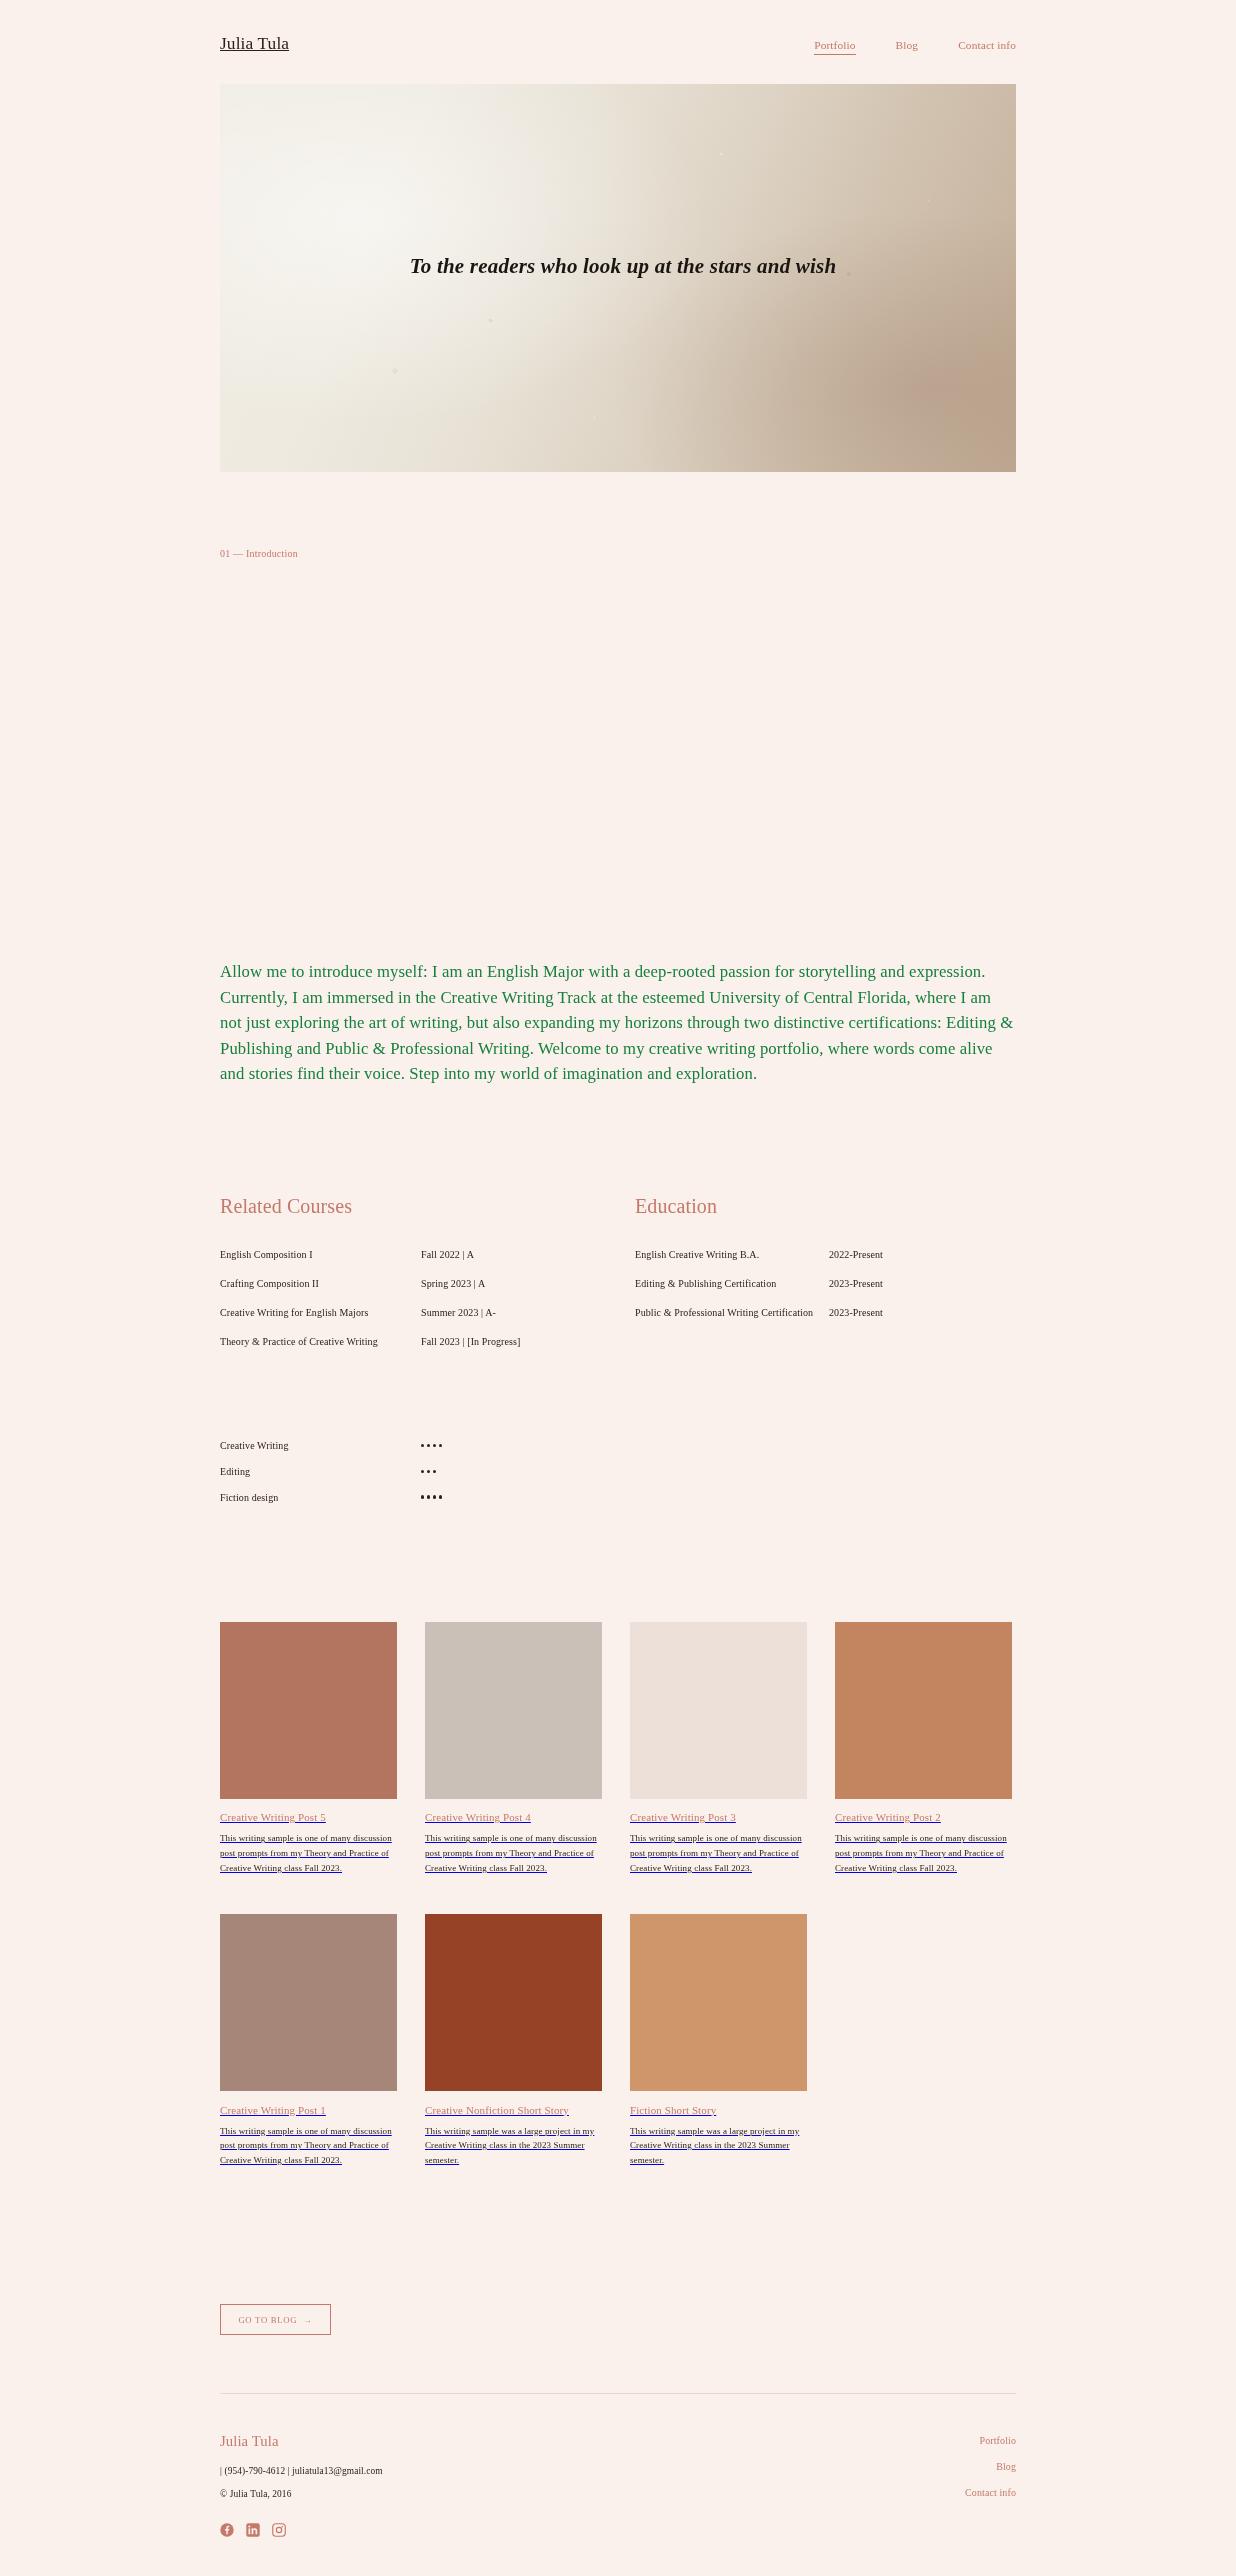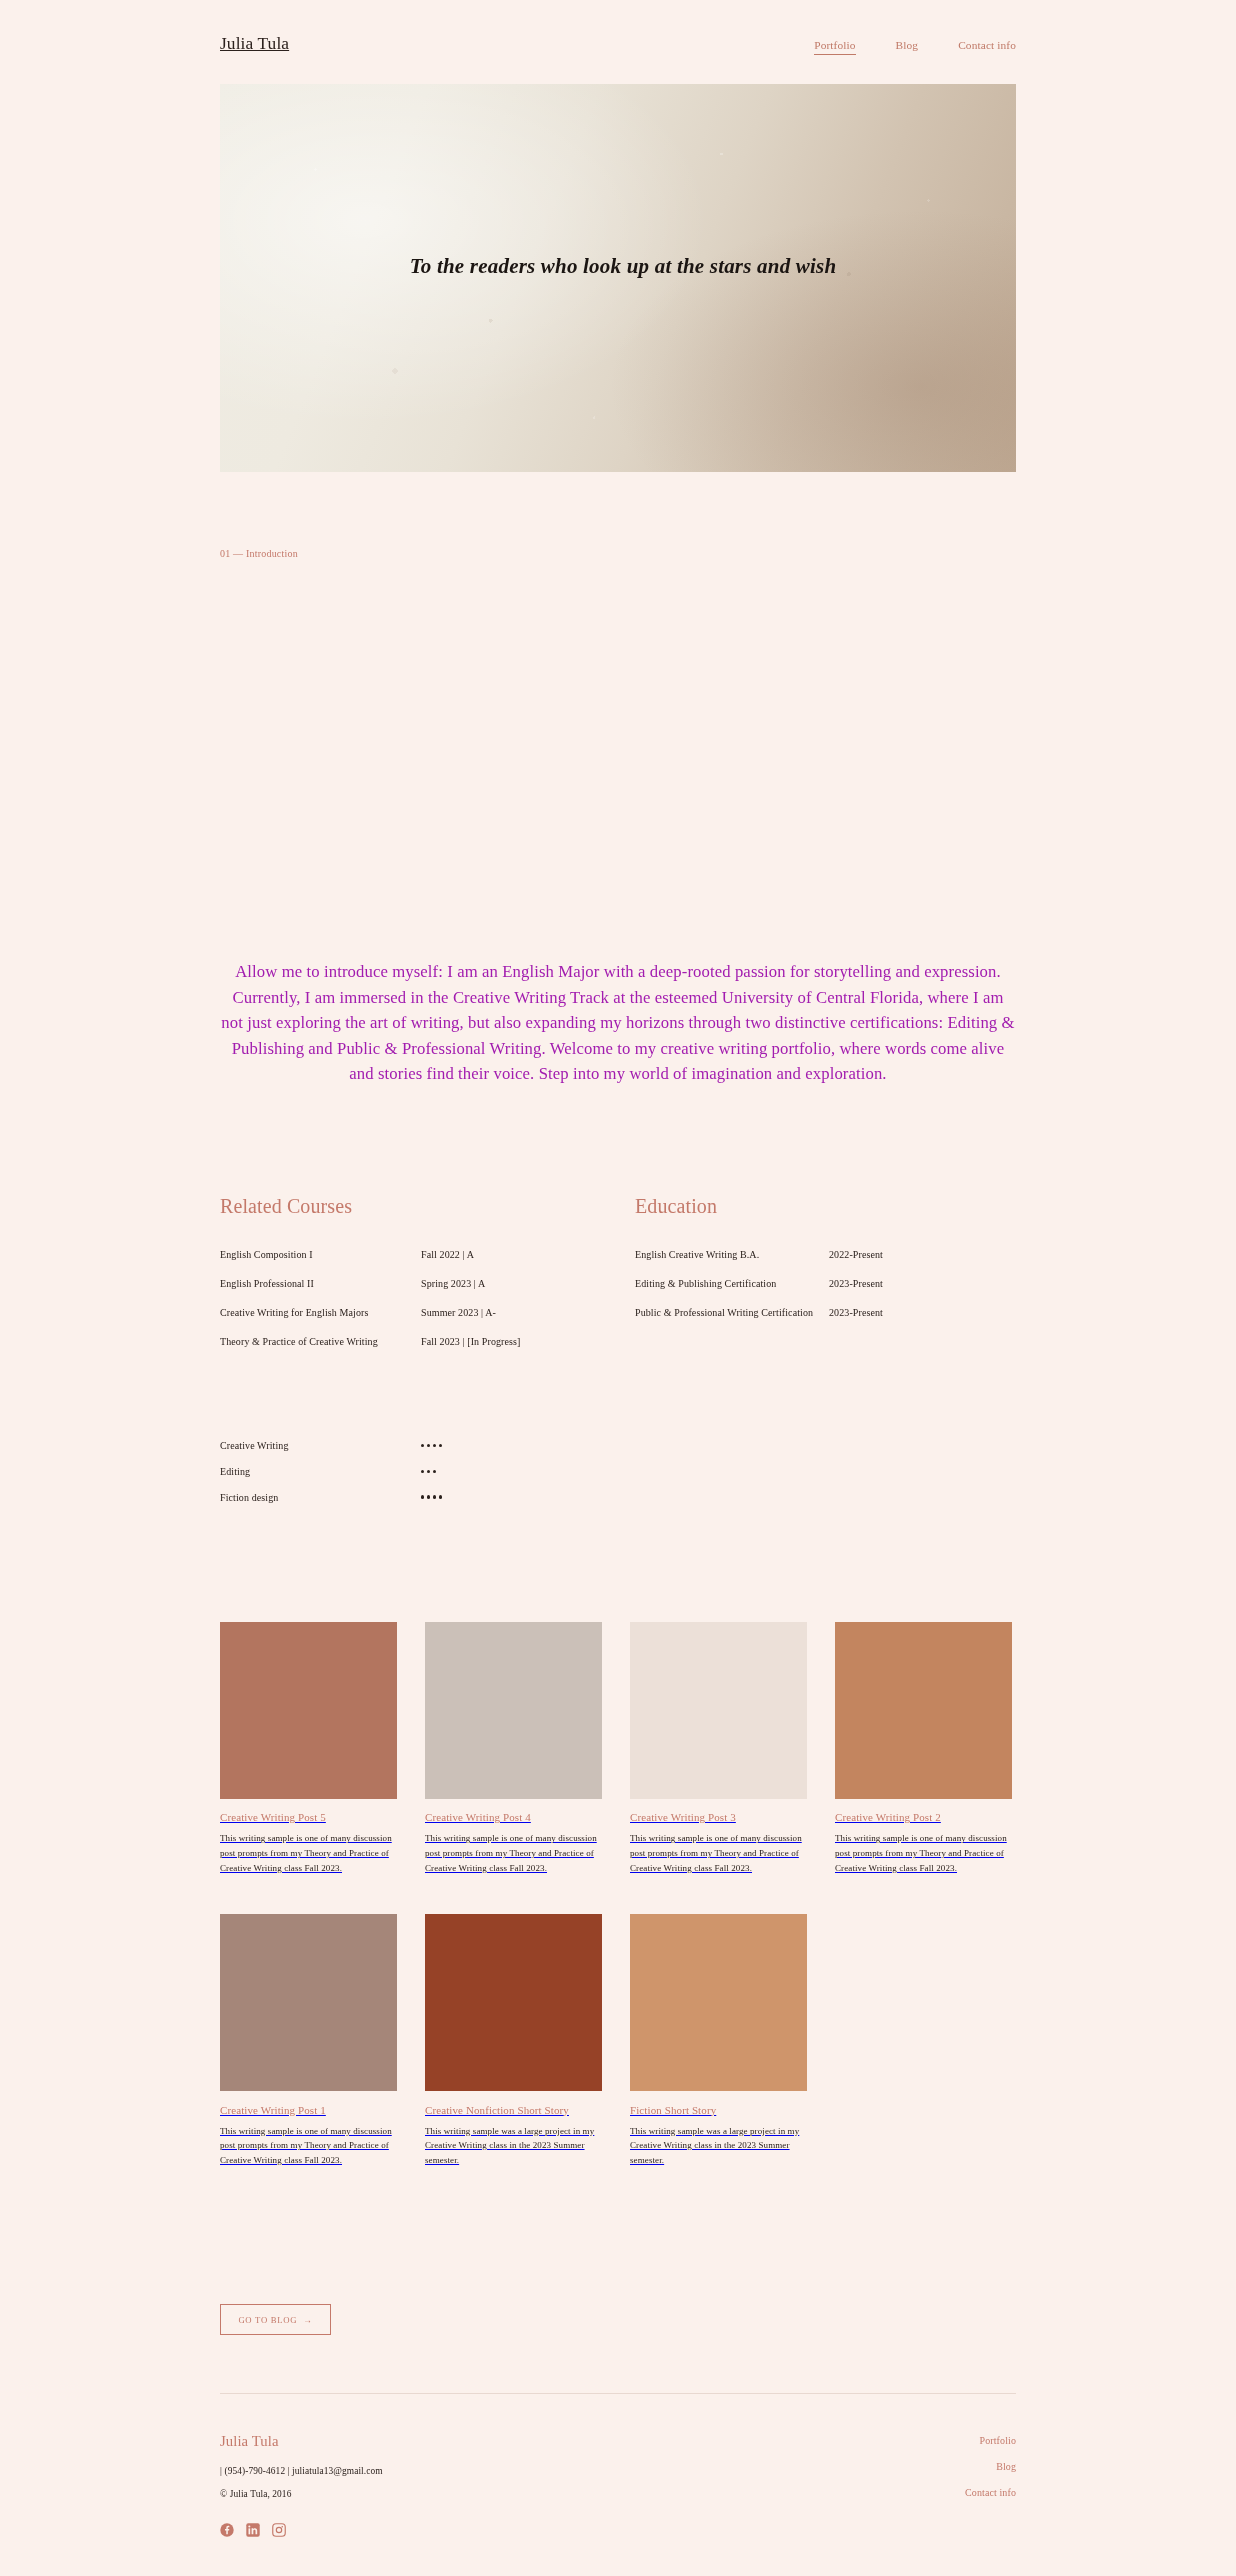--- a/index.html
+++ b/index.html
@@ -116,23 +116,22 @@
     flex: 0 0 415px;
     font-size: 10px;
     color: #c4796a;
     letter-spacing: 0.2px;
     padding-top: 4px;
   }
   .intro-body {
     flex: 1;
     font-size: 16.7px;
     line-height: 1.53;
-    color: #a21caf;
-    letter-spacing: 0.1px;
-    text-align: center;
+    color: #15803d;
+    letter-spacing: 0.1px;
   }
 
   
   .lists {
     width: 796px;
     margin: 108px auto 0;
     display: flex;
   }
   .list-col { width: 415px; flex: 0 0 415px; }
   .list-col.second { flex: 1; width: auto; }
@@ -311,21 +310,21 @@
   </section>
 
   <section class="lists">
     <div class="list-col">
       <h2 class="section-title">Related Courses</h2>
       <div class="row">
         <div class="k">English Composition I</div>
         <div class="v">Fall 2022 | A</div>
       </div>
       <div class="row">
-        <div class="k">English Professional II</div>
+        <div class="k">Crafting Composition II</div>
         <div class="v">Spring 2023 | A</div>
       </div>
       <div class="row">
         <div class="k">Creative Writing for English Majors</div>
         <div class="v">Summer 2023 | A-</div>
       </div>
       <div class="row">
         <div class="k">Theory &amp; Practice of Creative Writing</div>
         <div class="v">Fall 2023 | [In Progress]</div>
       </div>

